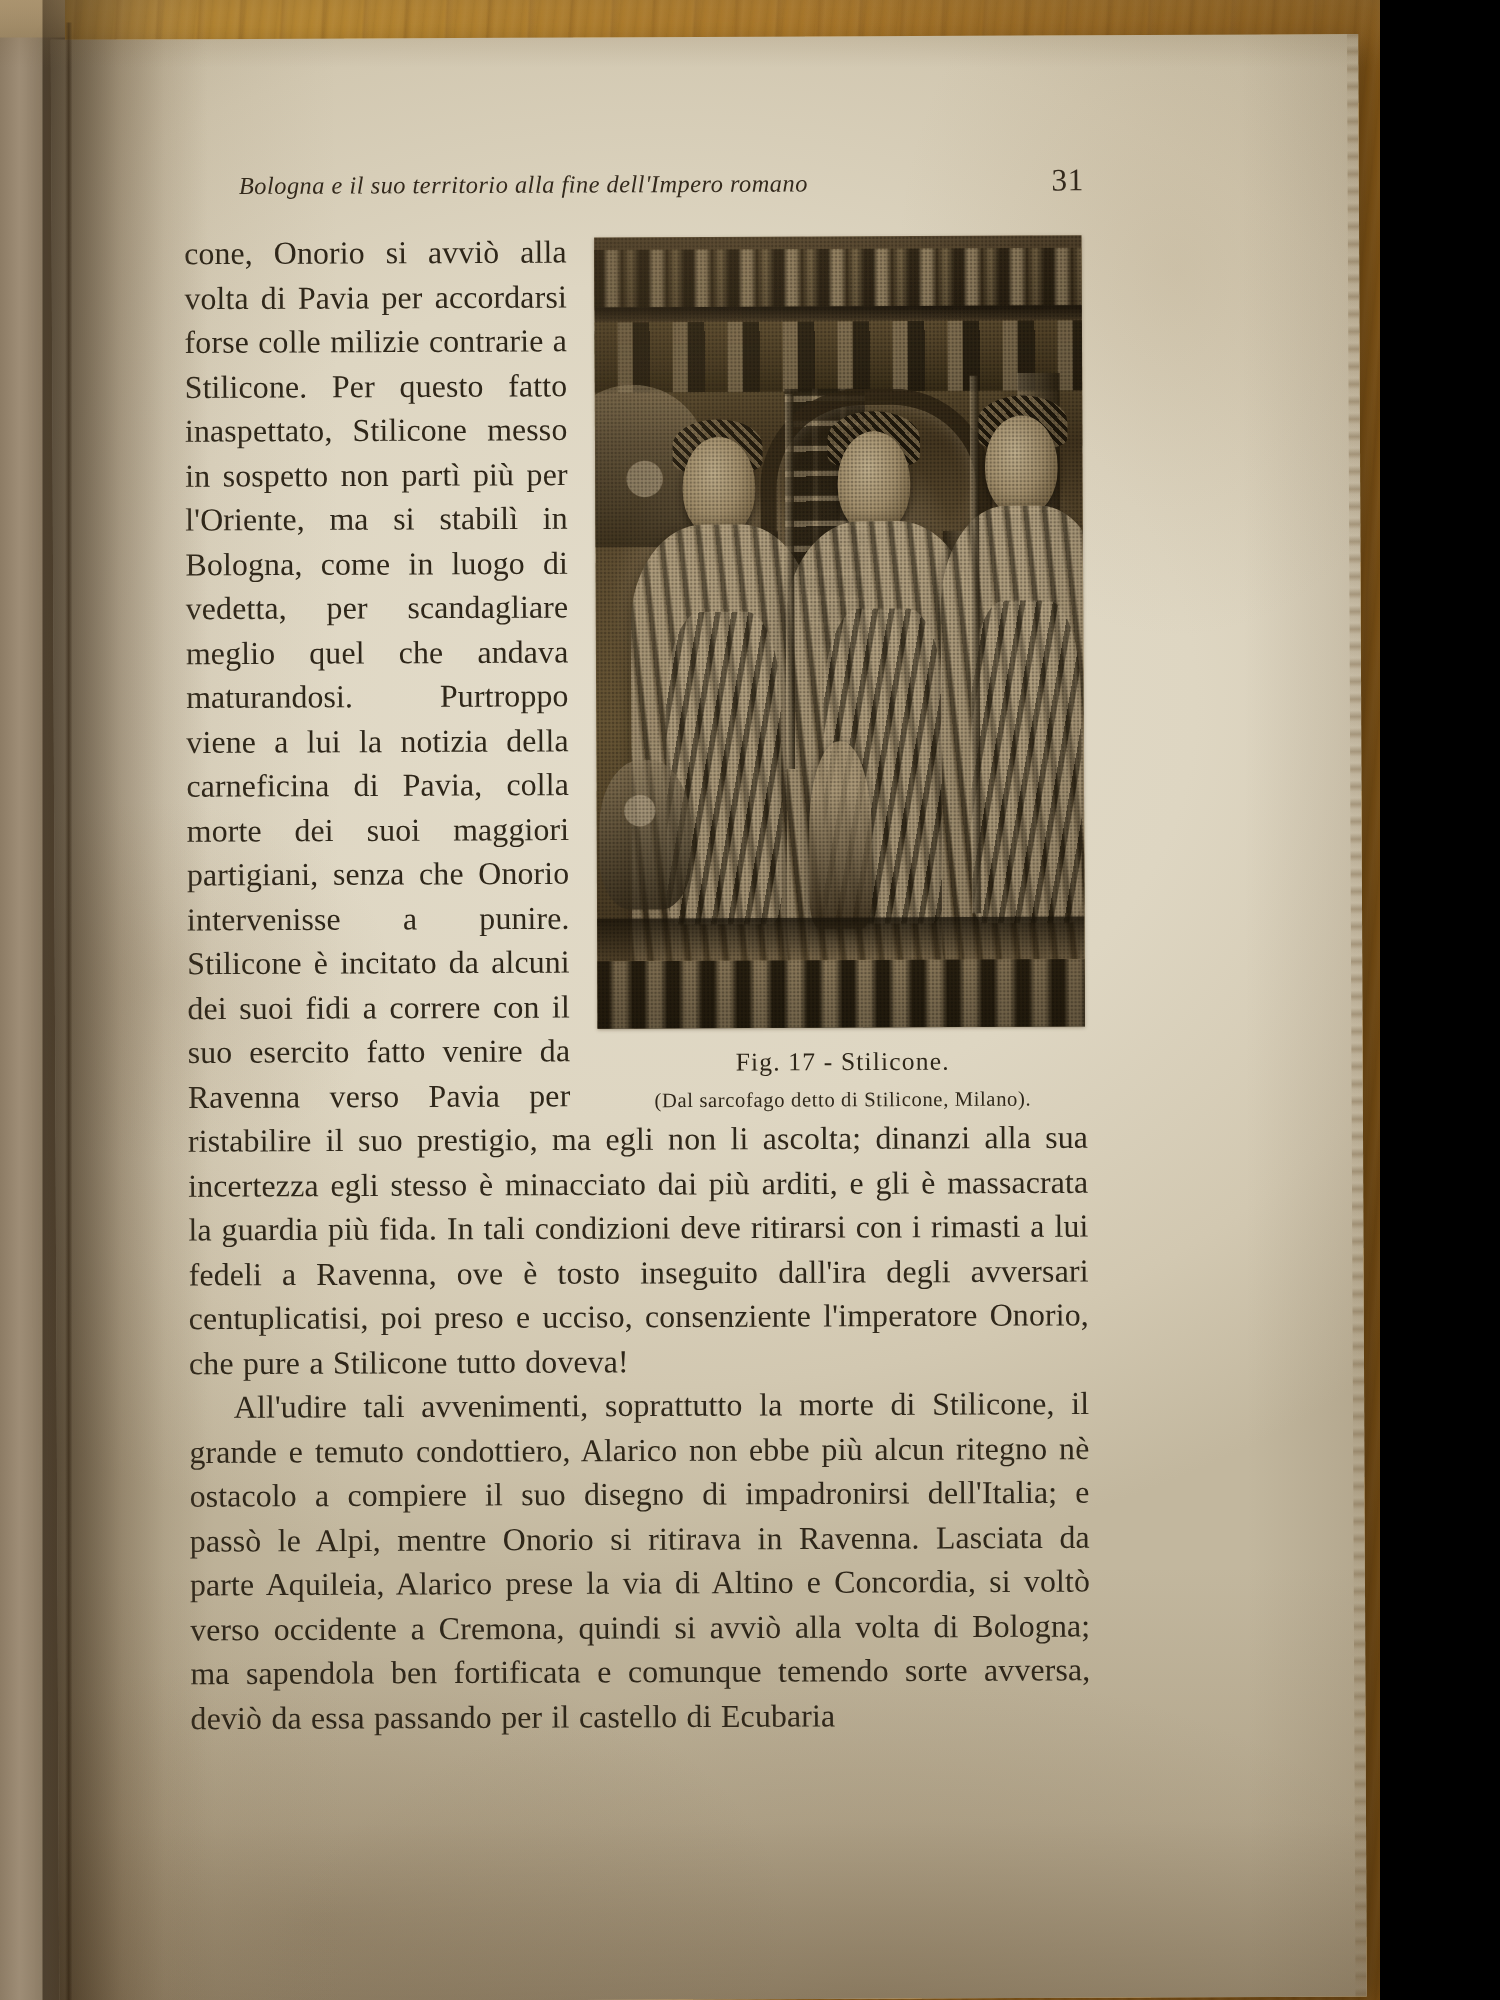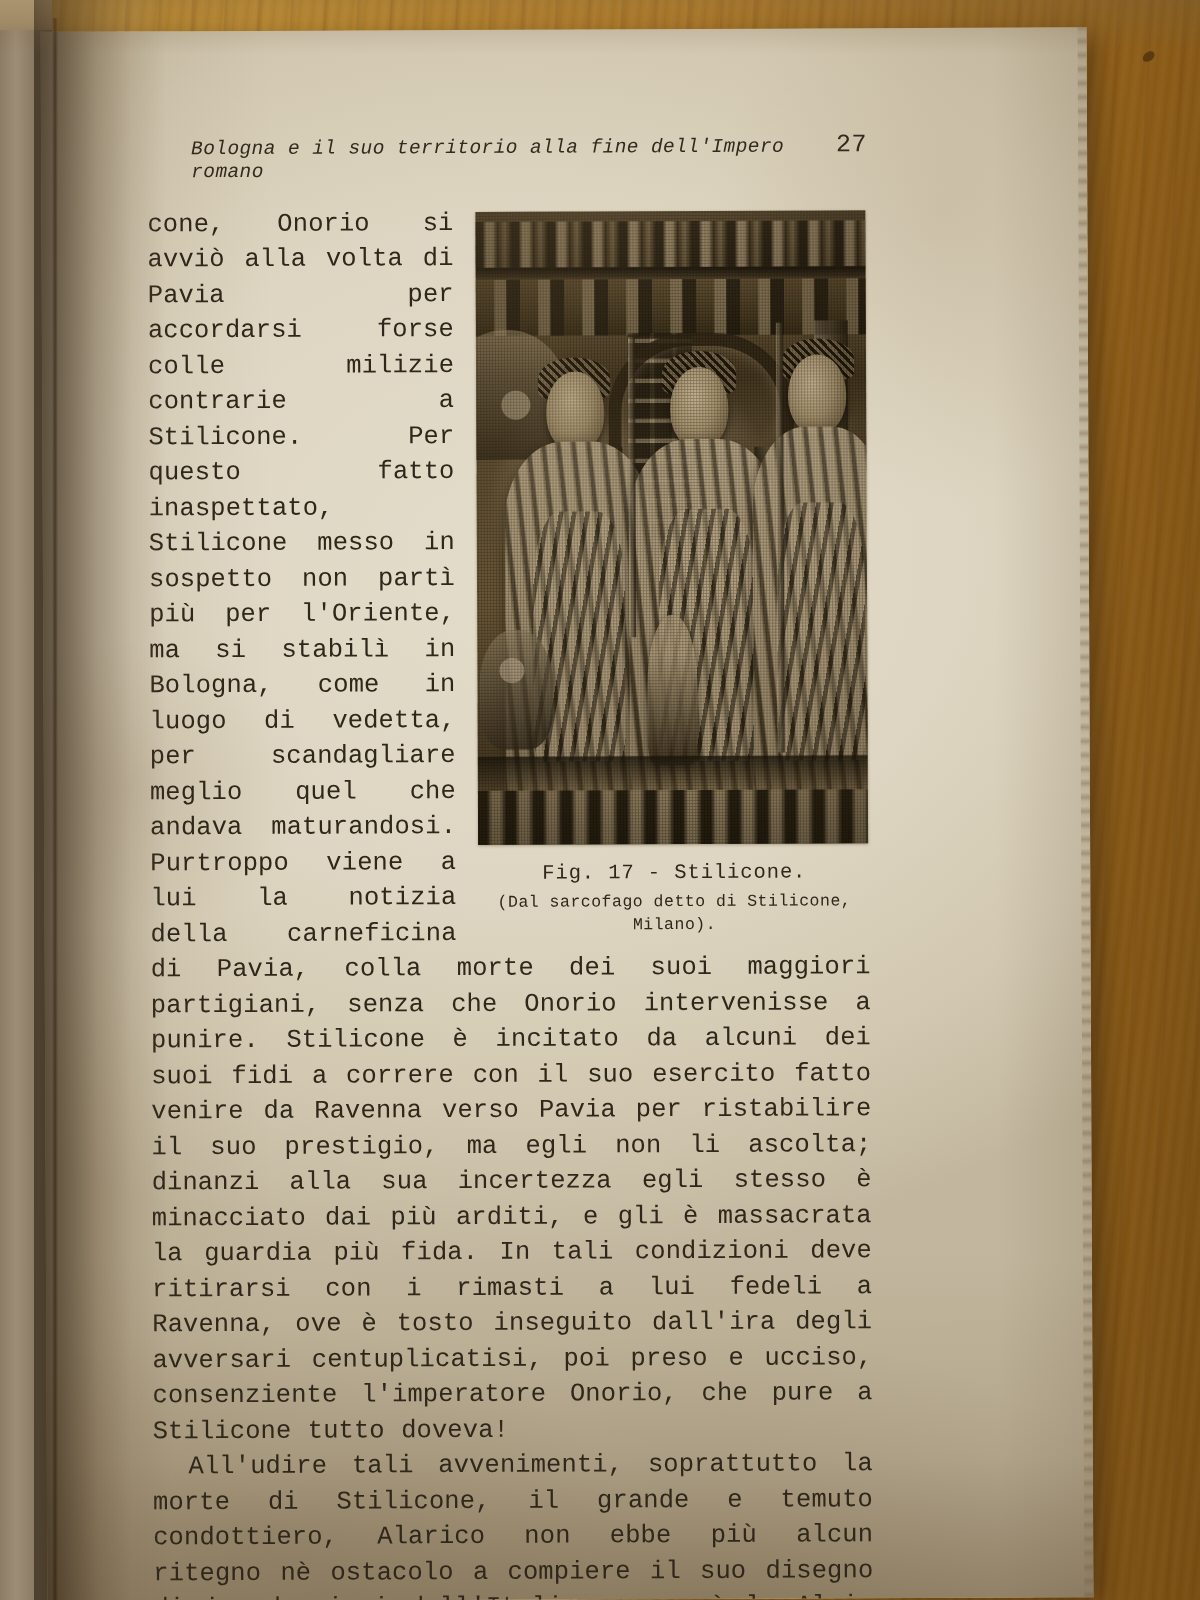--- a/index.html
+++ b/index.html
@@ -5,24 +5,24 @@
 <style>
   html, body {
     margin: 0;
     padding: 0;
     background: #000;
   }
 
   
   .photo-scene {
     position: relative;
-    width: 1200px;
+    width: 1104px;
     height: 1600px;
     overflow: hidden;
-    font-family: Liberation Mono, monospace;
+    font-family: Liberation Serif, serif;
     
     background:
       repeating-linear-gradient(96deg,
         rgba(0,0,0,0.05) 0px,
         rgba(0,0,0,0.00) 3px,
         rgba(255,255,255,0.04) 7px,
         rgba(0,0,0,0.03) 13px),
       linear-gradient(100deg, #b8862f 0%, #c8922f 18%, #b97f25 46%, #a9711f 74%, #8e5d18 100%);
   }
 
@@ -462,21 +462,21 @@
   </div>
 
   <div class="page page-tilt">
 
     <div class="page-stains"></div>
 
     <div class="typeblock">
 
       <div class="running-head">
         <span class="rh-title">Bologna e il suo territorio alla fine dell'Impero romano</span>
-        <span class="rh-folio">27</span>
+        <span class="rh-folio">31</span>
       </div>
 
       <div class="wrap-zone clearfix">
 
         <figure class="figure">
           <div class="figure-plate">
             <div class="fr-frieze"></div>
             <div class="fr-frieze-shadow"></div>
             <div class="fr-meander"></div>
 

